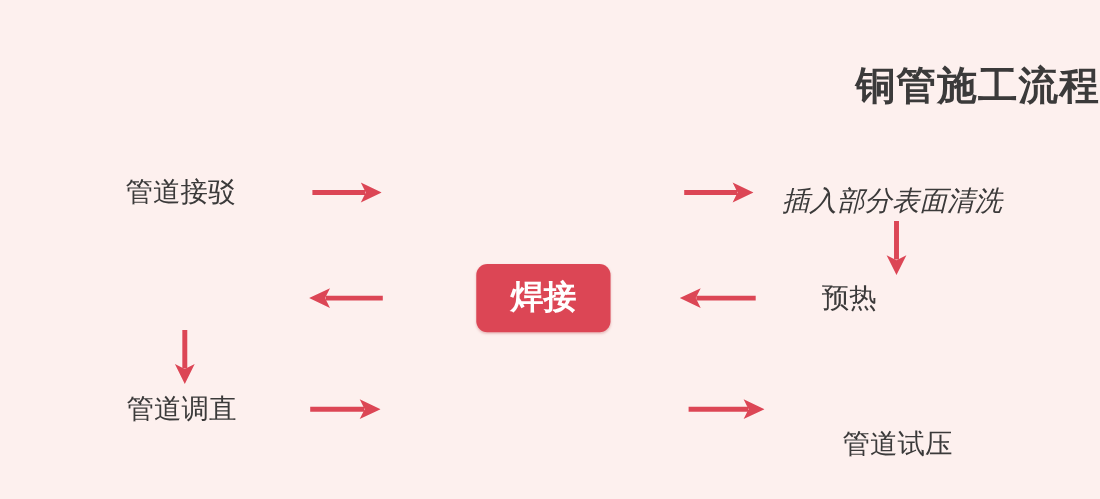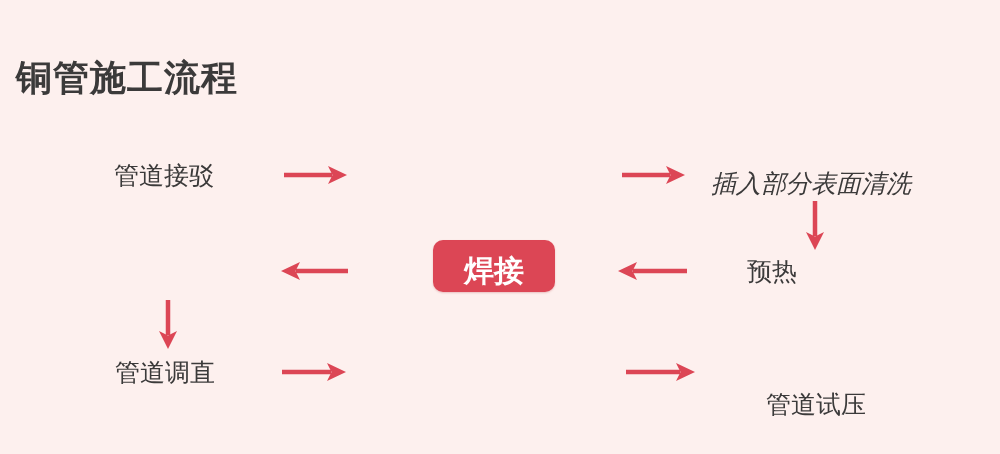--- a/index.html
+++ b/index.html
@@ -10,41 +10,41 @@
   }
   .stage {
     position: relative;
     width: 1000px;
     height: 454px;
     background: #fdf0ee;
     overflow: hidden;
   }
   .title {
     position: absolute;
-    left: 16px;
+    left: 0;
     right: 0;
     top: 54px;
     margin: 0;
-    text-align: left;
+    text-align: right;
     font-size: 36px;
     font-weight: 700;
     letter-spacing: 1px;
     color: #3b3a3a;
   }
   .node {
     position: absolute;
     transform: translateX(-50%);
     font-size: 25px;
     line-height: 27px;
     color: #3b3a3a;
     white-space: nowrap;
   }
   .node.highlight {
     width: 122px;
-    height: 52px;
+    height: 62px;
     line-height: 62px;
     text-align: center;
     background: #dc4655;
     color: #ffffff;
     font-weight: 700;
     font-size: 30px;
     border-radius: 10px;
     box-shadow: 0 1px 2px rgba(180, 50, 60, 0.25);
   }
   .arrow {

